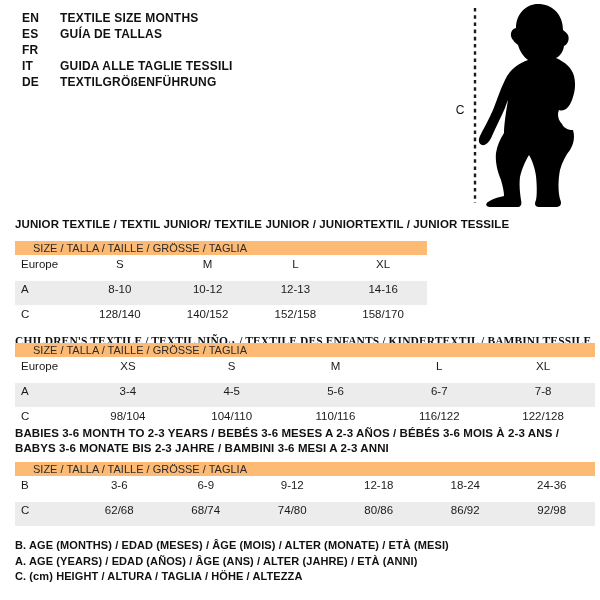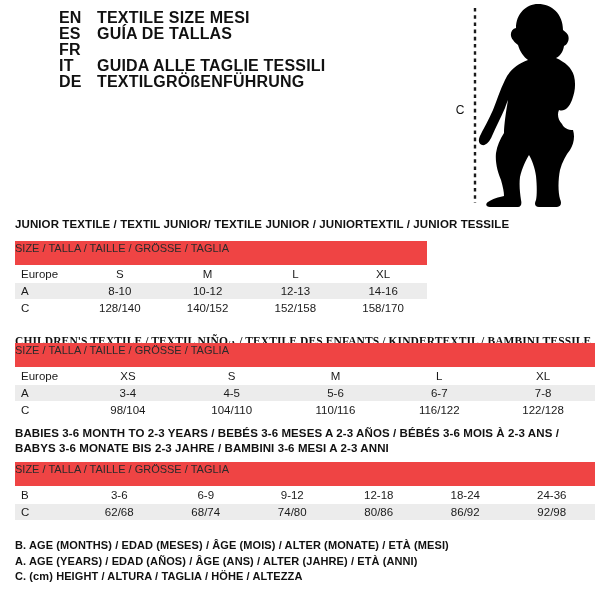--- a/index.html
+++ b/index.html
@@ -3,45 +3,45 @@
 <meta charset="utf-8">
 <style>
   html,body{margin:0;padding:0;}
   body{
     width:600px;height:600px;position:relative;background:#ffffff;
     font-family:"Liberation Sans",sans-serif;color:#111;
     -webkit-font-smoothing:antialiased;overflow:hidden;
   }
   
   .lang-block{position:absolute;left:22px;top:10px;}
-  .lang-row{display:flex;height:16px;line-height:16px;font-size:16px;font-weight:700;letter-spacing:.2px;margin-left:37px;}
+  .lang-row{display:flex;height:16px;line-height:16px;font-size:12px;font-weight:700;letter-spacing:.2px;}
   .lang-code{width:38px;}
   
   .figure-svg{position:absolute;left:448px;top:0;}
   .figure-label{position:absolute;left:450px;top:103px;width:20px;text-align:center;font-size:12px;color:#111;}
   
   .sec-title{position:absolute;left:15px;font-size:11.5px;font-weight:700;letter-spacing:.1px;line-height:15px;}
   .sub{font-size:8px;vertical-align:-2px;}
   
   .size-table{position:absolute;left:15px;}
-  .t-header{height:24px;line-height:14px;background:#ef4444;color:#2b2b2b;font-size:11px;padding-left:0;}
-  .t-row{display:flex;height:16px;line-height:16px;font-size:11.5px;margin-top:1px;color:#1a1a1a;}
+  .t-header{height:14px;line-height:14px;background:#fdba74;color:#2b2b2b;font-size:11px;padding-left:18px;}
+  .t-row{display:flex;height:24px;line-height:16px;font-size:11.5px;margin-top:1px;color:#1a1a1a;}
   .t-row.shaded{background:#ececec;}
   .t-row .lbl{width:55px;padding-left:6px;}
   .t-row .cell{flex:1;text-align:center;}
   
   .legend{position:absolute;left:15px;top:538px;font-size:11px;font-weight:700;line-height:15.5px;letter-spacing:.1px;}
 </style>
 </head>
 <body>
 
 <div class="lang-block">
   <div class="lang-row">
     <span class="lang-code">EN</span>
-    <span>TEXTILE SIZE MESI</span>
+    <span>TEXTILE SIZE MONTHS</span>
   </div>
   <div class="lang-row">
     <span class="lang-code">ES</span>
     <span>GUÍA DE TALLAS</span>
   </div>
   <div class="lang-row">
     <span class="lang-code">FR</span>
   </div>
   <div class="lang-row">
     <span class="lang-code">IT</span>

